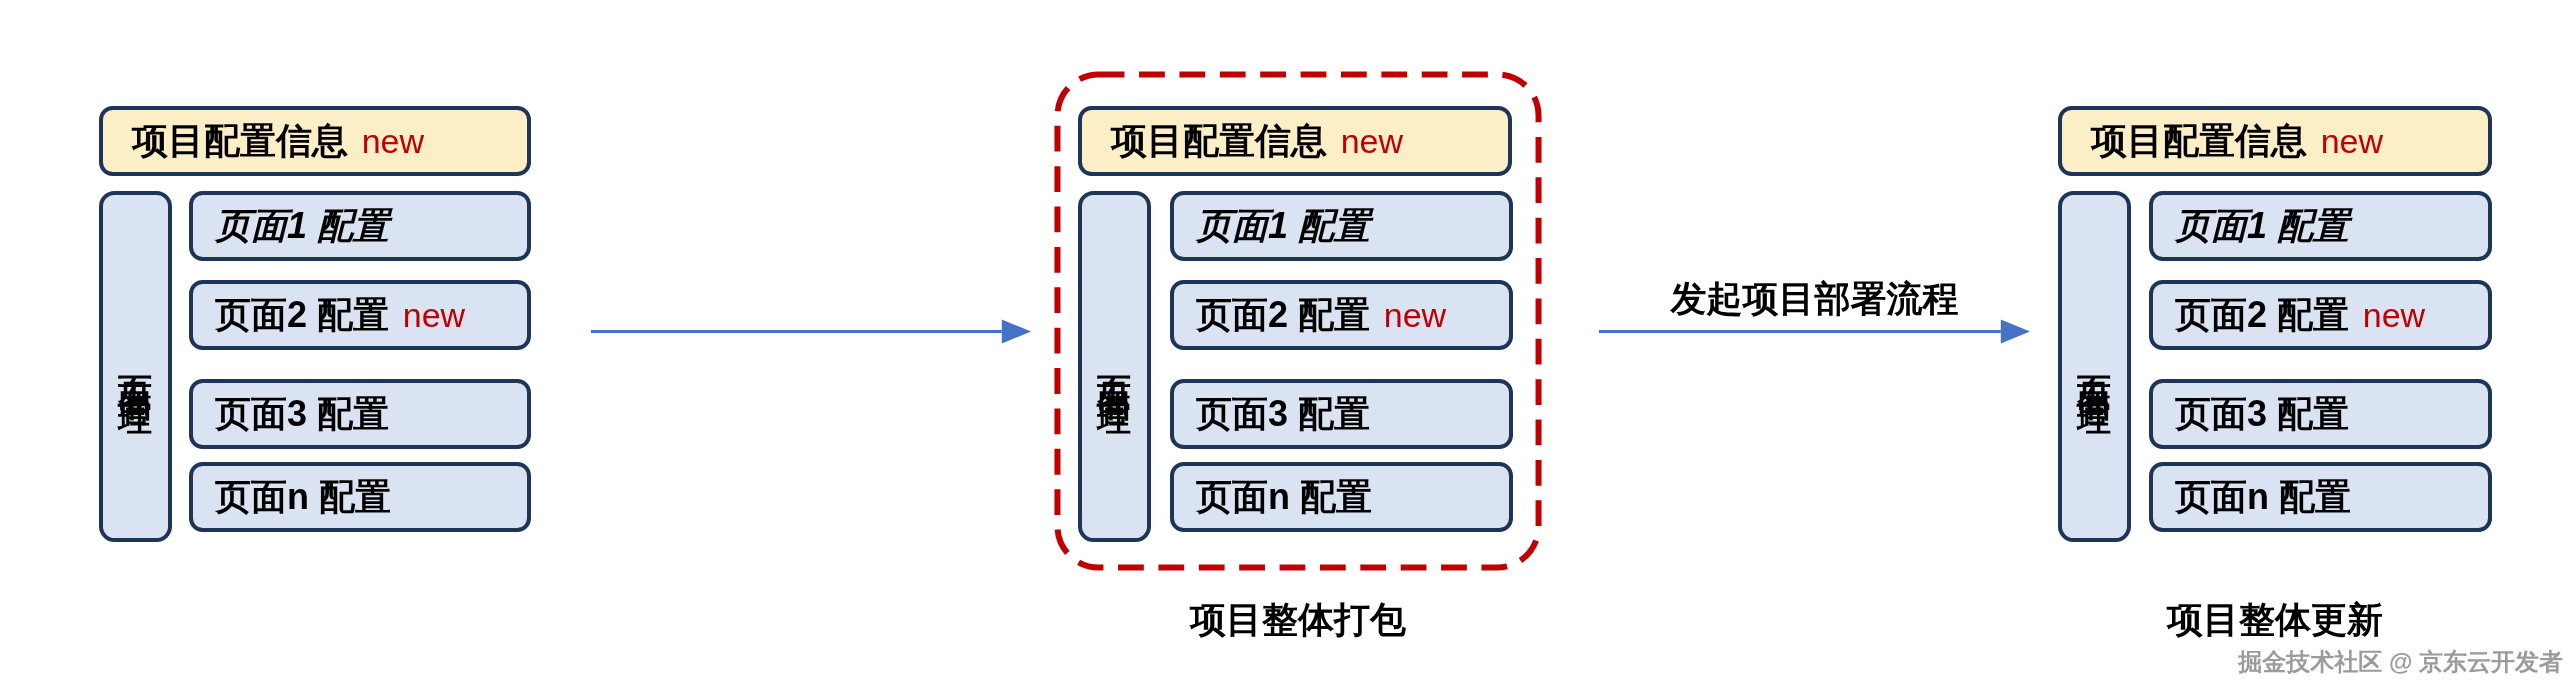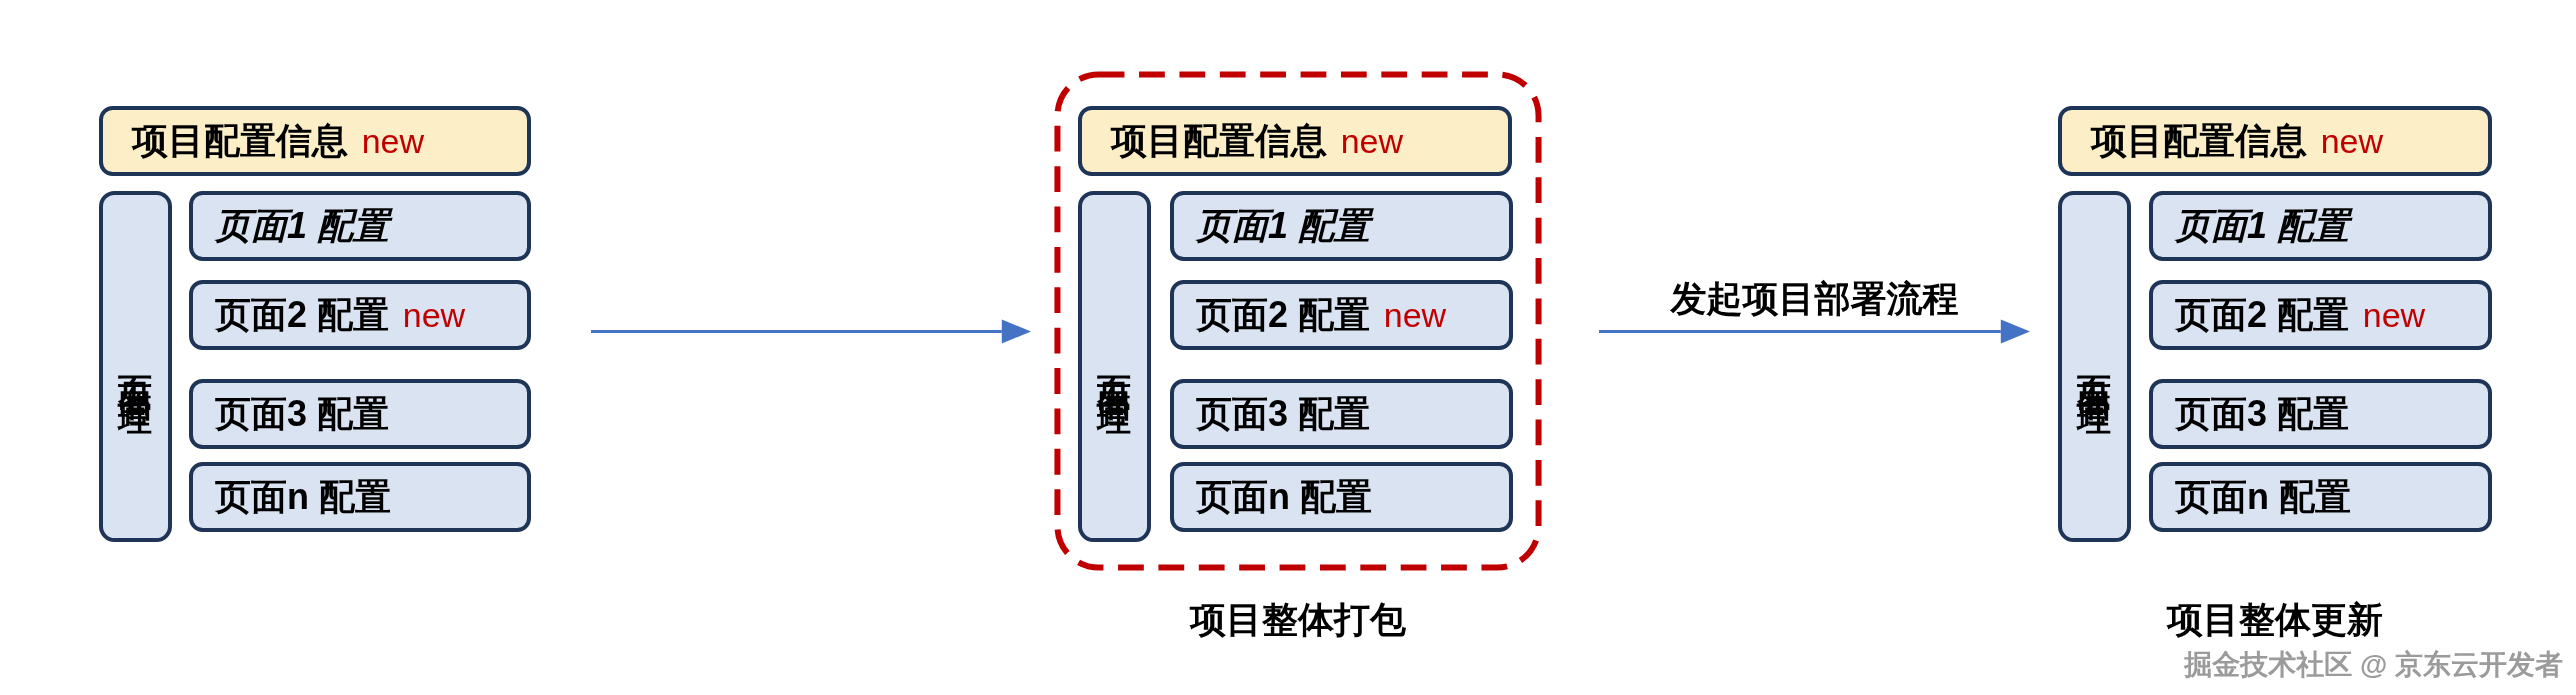--- a/index.html
+++ b/index.html
@@ -104,21 +104,21 @@
     font-weight:700;
     text-align:center;
     white-space:nowrap;
   }
   .watermark{
     position:absolute;
     top:646px;
     left:2138px;
     width:425px;
     text-align:right;
-    font-size:28px;
+    font-size:24px;
     font-weight:700;
     color:#9b9b9b;
     text-shadow:1.7px 1.7px 0.9px rgba(255,255,255,0.95);
     white-space:nowrap;
   }
 </style>
 </head>
 <body>
 
 <div id="canvas">

